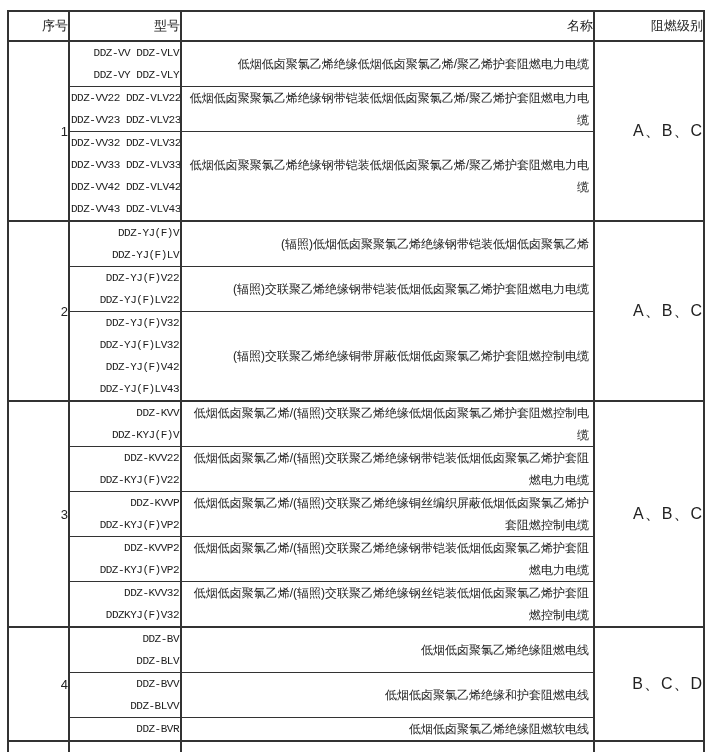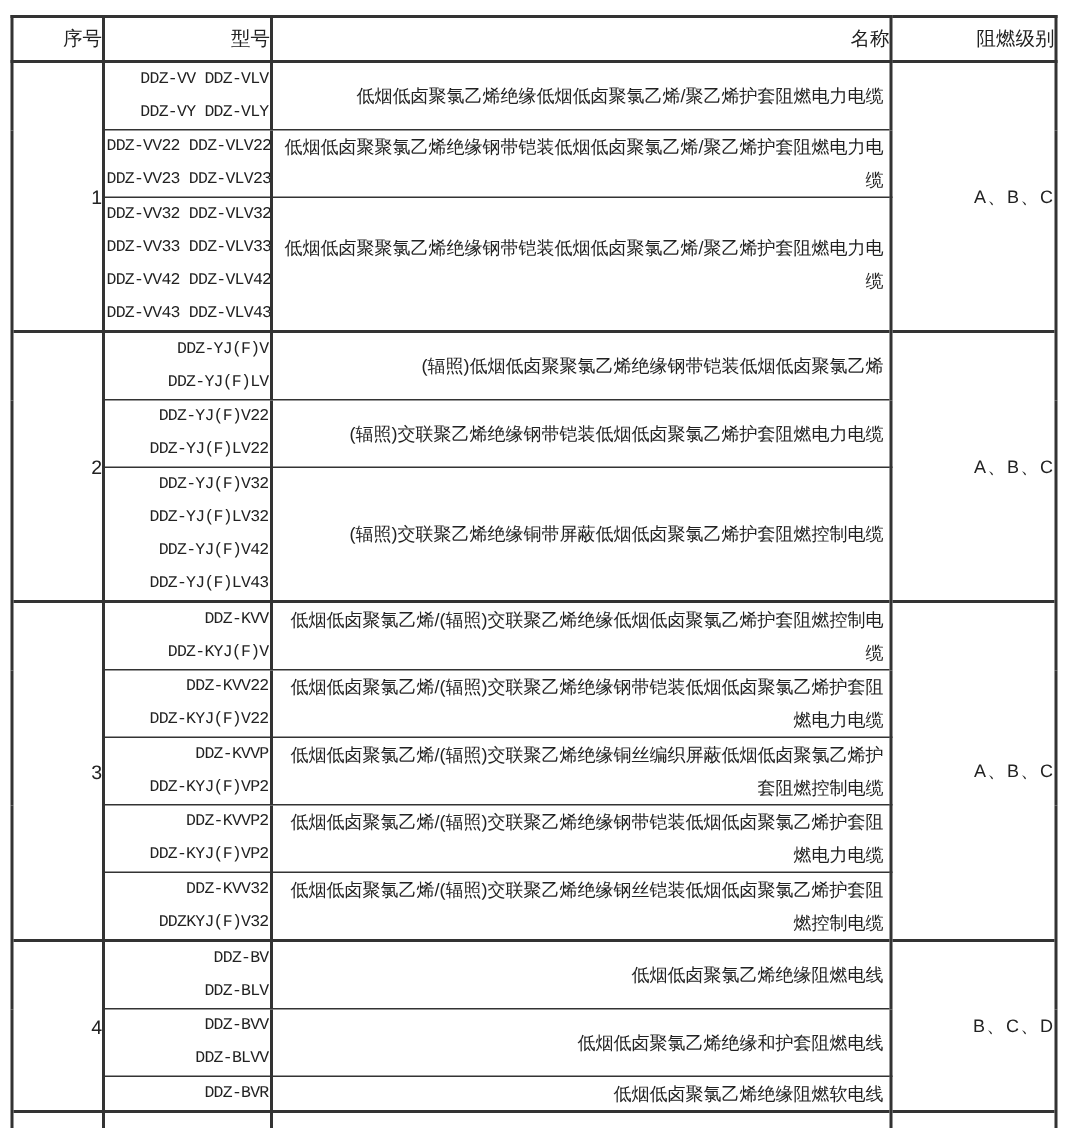--- a/index.html
+++ b/index.html
@@ -27,21 +27,21 @@
   }
   thead th{
     border-top-width:2px;
     border-bottom-width:2px;
     height:30px;
     font-size:13px;
     font-weight:normal;
   }
   tr.group-start td{border-top-width:2px;}
   td.serial-cell{font-size:13px;}
-  td.grade-cell{font-size:12px;letter-spacing:1px;}
+  td.grade-cell{font-size:16px;letter-spacing:1px;}
   td.model-cell{padding:0 1px;}
   .model-line{
     font-family:Liberation Mono, monospace;
     font-size:11px;
     letter-spacing:-0.5px;
     line-height:22px;
     white-space:nowrap;
   }
   td.name-cell{
     font-size:12px;

